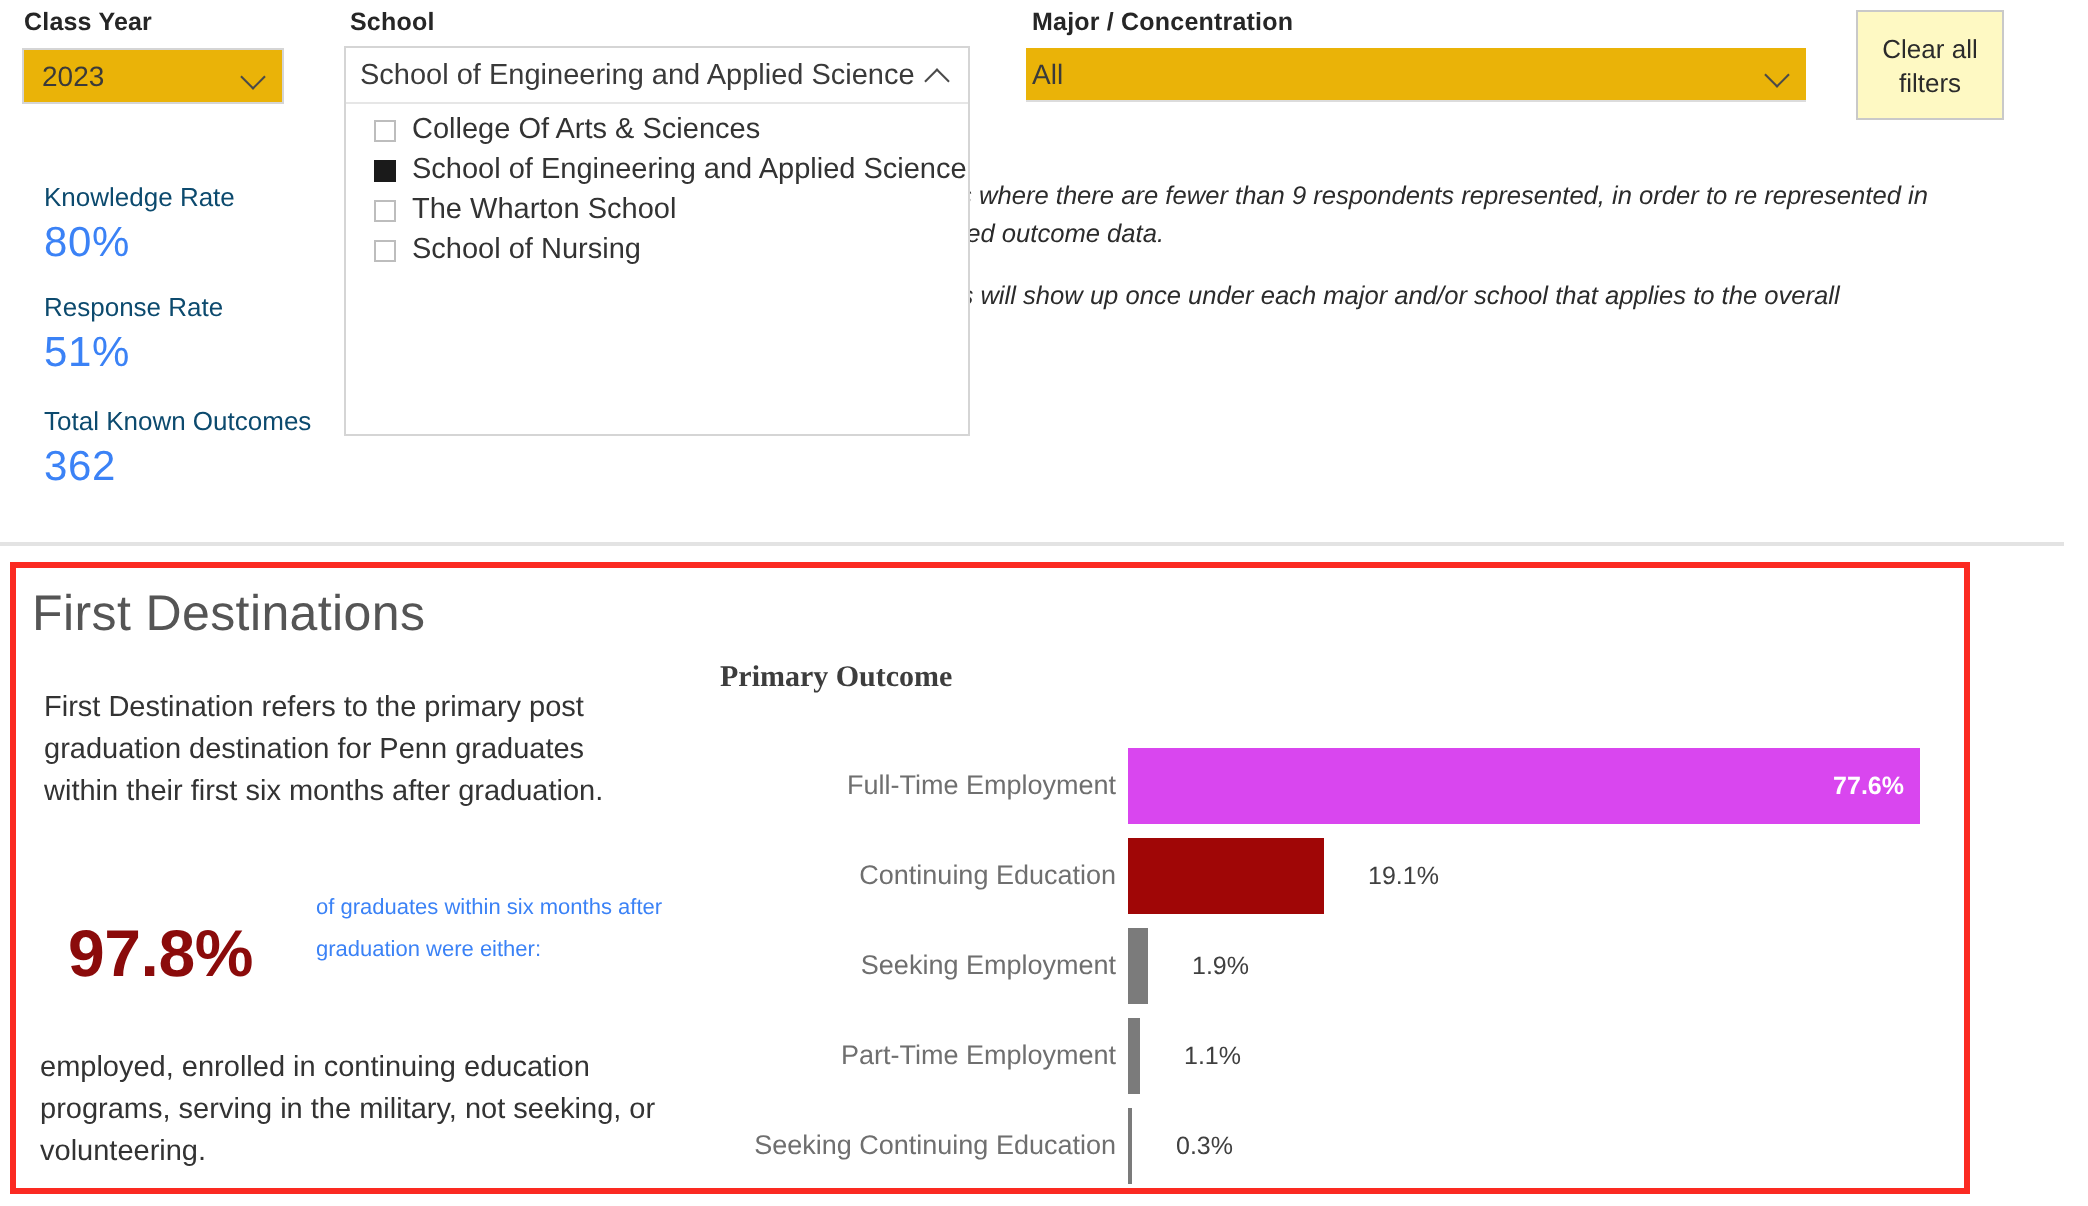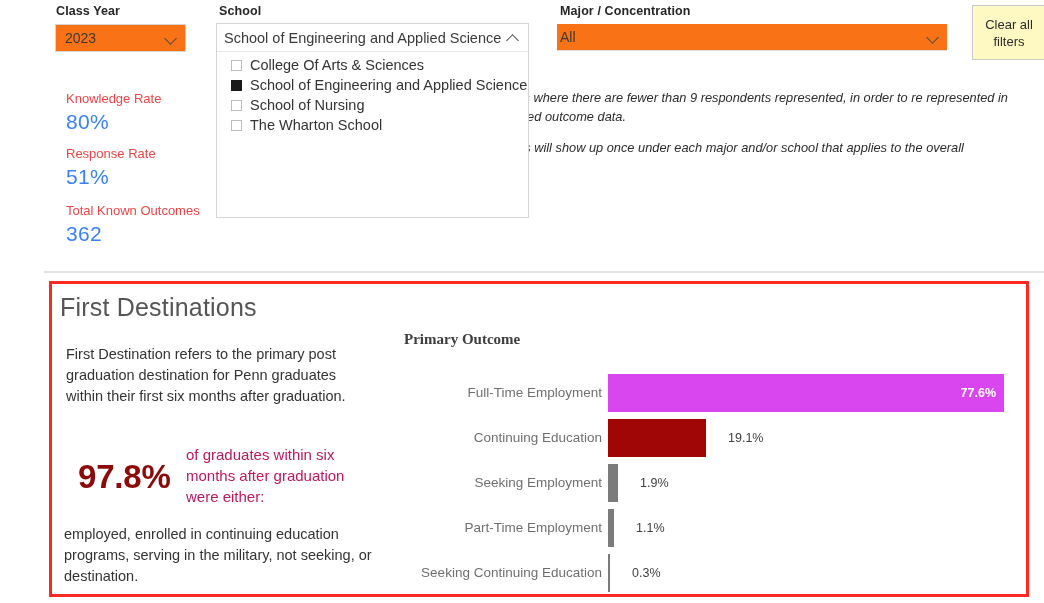--- a/index.html
+++ b/index.html
@@ -12,21 +12,21 @@
     width: 1044px;
     height: 603px;
     position: relative;
     overflow: hidden;
     font-family: "Liberation Sans", sans-serif;
     color: #333333;
     -webkit-font-smoothing: antialiased;
   }
 
   
-  .abs { position: absolute; margin-left: 44px; }
+  .abs { position: absolute; }
   .chev {
     display: inline-block;
     width: 11px;
     height: 11px;
     position: relative;
   }
   .chev::before {
     content: "";
     position: absolute;
     left: 0; top: 1px;
@@ -48,21 +48,21 @@
     letter-spacing: 0.1px;
   }
 
   #class-year-label { left: 12px; top: 4px; }
   #school-label     { left: 175px; top: 4px; }
   #major-label      { left: 516px; top: 4px; }
 
   .select-box {
     box-sizing: border-box;
     border: 1px solid #d5d5d5;
-    background: #f97316;
+    background: #eab308;
     display: flex;
     align-items: center;
     padding: 0 8px 0 9px;
     font-size: 14px;
     color: #3a3a3a;
   }
   .select-box .val { flex: 1 1 auto; white-space: nowrap; overflow: hidden; }
 
   #class-year-select {
     left: 11px; top: 24px; width: 131px; height: 28px;
@@ -126,21 +126,21 @@
     text-align: center;
     font-size: 13px;
     line-height: 17px;
     color: #2b2b2b;
     cursor: pointer;
   }
 
   
   .stat-label {
     font-size: 13px;
-    color: #ef4444;
+    color: #0c4a6e;
   }
   .stat-value {
     font-size: 21px;
     color: #3b82f6;
     letter-spacing: 0.3px;
   }
   #kpi-knowledge-label { left: 22px; top: 91px; }
   #kpi-knowledge-value { left: 22px; top: 110px; }
   #kpi-response-label  { left: 22px; top: 146px; }
   #kpi-response-value  { left: 22px; top: 165px; }
@@ -188,24 +188,24 @@
 
   #big-pct {
     left: 34px; top: 458px;
     font-size: 33px;
     font-weight: bold;
     color: #8b0b0b;
     letter-spacing: -0.2px;
   }
 
   #big-pct-caption {
-    left: 142px; top: 444px; width: 185px;
-    font-size: 15px;
+    left: 158px; top: 444px; width: 185px;
+    font-size: 11px;
     line-height: 21px;
-    color: #be185d;
+    color: #3b82f6;
   }
 
   #panel-footnote {
     left: 20px; top: 524px; width: 320px;
     font-size: 14.5px;
     line-height: 21px;
     color: #333333;
   }
 
   
@@ -301,26 +301,26 @@
       <span>College Of Arts &amp; Sciences</span>
     </div>
 
     <div class="school-option">
       <span class="cbx checked"></span>
       <span>School of Engineering and Applied Science</span>
     </div>
 
     <div class="school-option">
       <span class="cbx"></span>
-      <span>School of Nursing</span>
+      <span>The Wharton School</span>
     </div>
 
     <div class="school-option">
       <span class="cbx"></span>
-      <span>The Wharton School</span>
+      <span>School of Nursing</span>
     </div>
 
   </div>
 </div>
 
 <div class="abs" id="clear-filters" style="white-space: pre-line;">Clear all
 filters</div>
 
 <div class="abs stat-label" id="kpi-knowledge-label">Knowledge Rate</div>
 <div class="abs stat-value" id="kpi-knowledge-value">80%</div>
@@ -336,21 +336,21 @@
 <div class="abs" id="destinations-panel"></div>
 
 <div class="abs" id="panel-title">First Destinations</div>
 
 <div class="abs" id="panel-desc">First Destination refers to the primary post graduation destination for Penn graduates within their first six months after graduation.</div>
 
 <div class="abs" id="big-pct">97.8%</div>
 
 <div class="abs" id="big-pct-caption">of graduates within six months after graduation were either:</div>
 
-<div class="abs" id="panel-footnote">employed, enrolled in continuing education programs, serving in the military, not seeking, or destination.</div>
+<div class="abs" id="panel-footnote">employed, enrolled in continuing education programs, serving in the military, not seeking, or volunteering.</div>
 
 <div class="abs" id="chart-title">Primary Outcome</div>
 
 <div class="abs" id="chart">
 
   <div class="bar-row">
     <div class="bar-label">Full-Time Employment</div>
     <div class="bar-wrap">
       <div class="bar navy" style="width:396px;">
         <span class="bar-value-in">77.6%</span>

